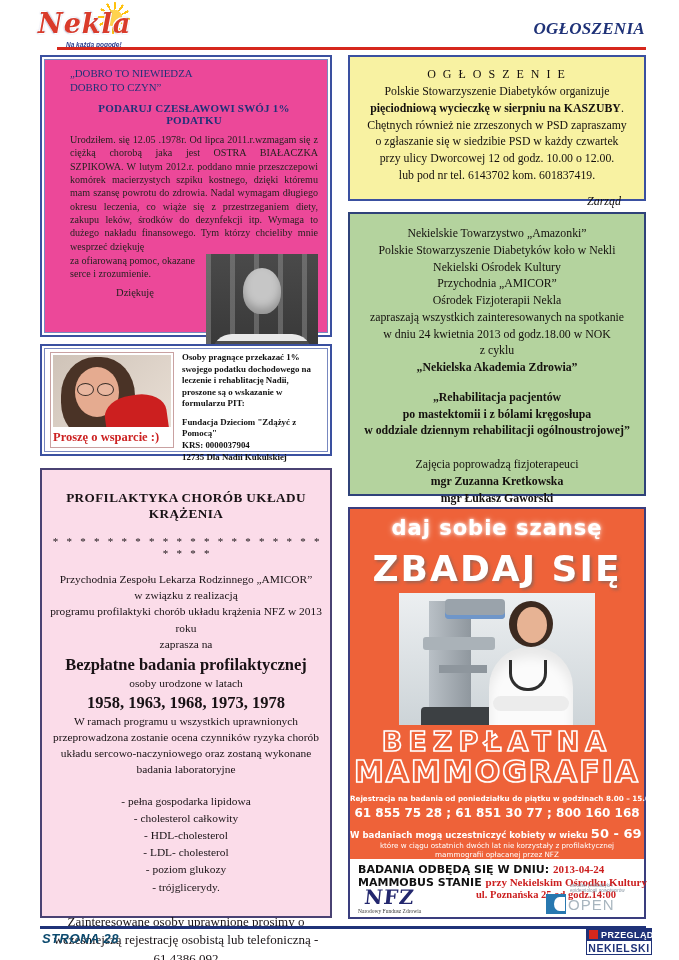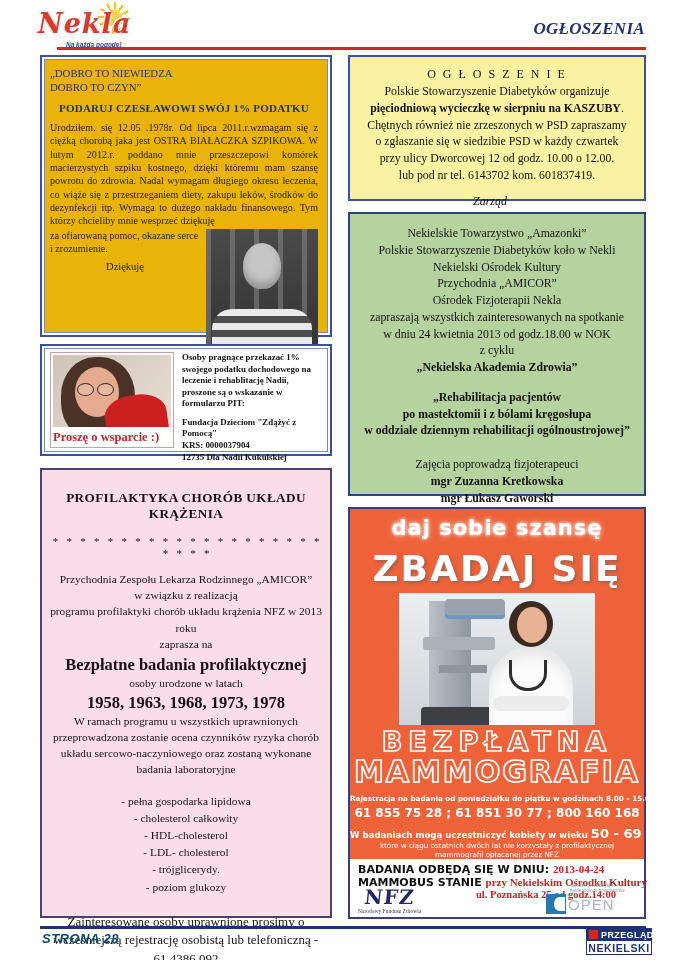--- a/index.html
+++ b/index.html
@@ -17,21 +17,21 @@
   .logo-tagline { position:absolute; left:30px; top:37px; font:italic bold 6.5px "Liberation Sans", sans-serif; color:#2B3E8F; }
   .page-label { position:absolute; right:34px; top:19px; font-size:17px; font-weight:bold; font-style:italic;
       color:#1F3278; letter-spacing:.3px; }
   .header-rule { position:absolute; left:57px; right:33px; top:47px; height:3px; background:#D6271C; }
 
   
   .box { position:absolute; box-sizing:border-box; }
   .dbl-border { border:2px solid #3A50A0; box-shadow: inset 0 0 0 2px #fff, inset 0 0 0 3px #7888C0; }
 
   
-  .box-czeslaw { left:40px; top:55px; width:292px; height:282px; background:#eab308; padding:9px 12px 6px 8px; }
+  .box-czeslaw { left:40px; top:55px; width:292px; height:282px; background:#ec4899; padding:9px 12px 6px 28px; }
   .cz-quote { color:#1F3278; font-size:10.8px; line-height:1.3; }
   .cz-title { color:#1F3278; font-weight:bold; font-size:11px; text-align:center; margin:8px 0 7px 0; letter-spacing:.2px; }
   .cz-body { font-size:10.1px; line-height:1.32; text-align:justify; color:#262220; }
   .cz-row { display:flex; margin-top:1px; }
   .cz-left { flex:1 1 auto; padding-right:6px; }
   .cz-body2 { font-size:10.1px; line-height:1.32; color:#262220; }
   .cz-thanks { font-size:10.5px; margin:6px 0 14px 0; text-align:center; color:#262220; }
   .cz-dane { font-size:11px; line-height:1.36; color:#262220; }
   .photo-man { flex:0 0 auto; width:112px; height:138px; position:relative; overflow:hidden;
       background: linear-gradient(180deg,#4a4a4a,#303030),#3a3a3a; }
@@ -69,21 +69,21 @@
   .pink-years { font-weight:bold; font-size:16.5px; margin:2px 0 0 0; }
   .pink-para { font-size:11.4px; line-height:1.4; margin-top:1px; padding:0 2px; }
   .pink-list { margin-top:15px; font-size:11.4px; line-height:1.5; }
   .pink-footer { margin-top:17px; font-size:13px; line-height:1.42; }
 
   
   .box-yellow { left:348px; top:55px; width:298px; height:146px; background:#F8F2A2; border:2px solid #3A50A0;
       text-align:center; padding:9px 9px 0 9px; color:#14100e; }
   .yl-line { font-size:11.8px; line-height:1.42; }
   .yl-title { font-size:12px; letter-spacing:2px; }
-  .yl-sign { font-style:italic; text-align:center; padding-right:14px; margin-top:10px; font-size:12px; }
+  .yl-sign { font-style:italic; text-align:right; padding-right:14px; margin-top:10px; font-size:12px; }
   .b { font-weight:bold; }
 
   
   .box-green { left:348px; top:212px; width:298px; height:284px; background:#B4D39E; border:2px solid #2F4279;
       text-align:center; padding:11px 8px 0 8px; color:#14100e; }
   .gr-line { font-size:11.8px; line-height:1.42; }
   .gr-topic { margin-top:13px; }
   .gr-closing { margin-top:17px; }
 
   
@@ -208,22 +208,22 @@
     <div class="pink-line">zaprasza na</div>
     <div class="pink-highlight">Bezpłatne badania profilaktycznej</div>
     <div class="pink-line">osoby urodzone w latach</div>
     <div class="pink-years">1958, 1963, 1968, 1973, 1978</div>
     <div class="pink-para">W ramach programu u wszystkich uprawnionych przeprowadzona zostanie ocena czynników ryzyka chorób układu sercowo-naczyniowego oraz zostaną wykonane badania laboratoryjne</div>
     <div class="pink-list">
       <div>- pełna gospodarka lipidowa</div>
       <div>- cholesterol całkowity</div>
       <div>- HDL-cholesterol</div>
       <div>- LDL- cholesterol</div>
+      <div>- poziom glukozy</div>
       <div>- trójglicerydy.</div>
-      <div>- poziom glukozy</div>
     </div>
     <div class="pink-footer">Zainteresowane osoby uprawnione prosimy o wcześniejszą rejestrację osobistą lub telefoniczną - 61 4386 092</div>
   </div>
 
   <div class="box box-yellow">
     <div class="yl-line yl-title">O G Ł O S Z E N I E</div>
     <div class="yl-line">Polskie Stowarzyszenie Diabetyków organizuje</div>
     <div class="yl-line"><span class="b">pięciodniową wycieczkę w sierpniu na KASZUBY</span><span>.</span></div>
     <div class="yl-line">Chętnych również nie zrzeszonych w PSD zapraszamy</div>
     <div class="yl-line">o zgłaszanie się w siedzibie PSD w każdy czwartek</div>

